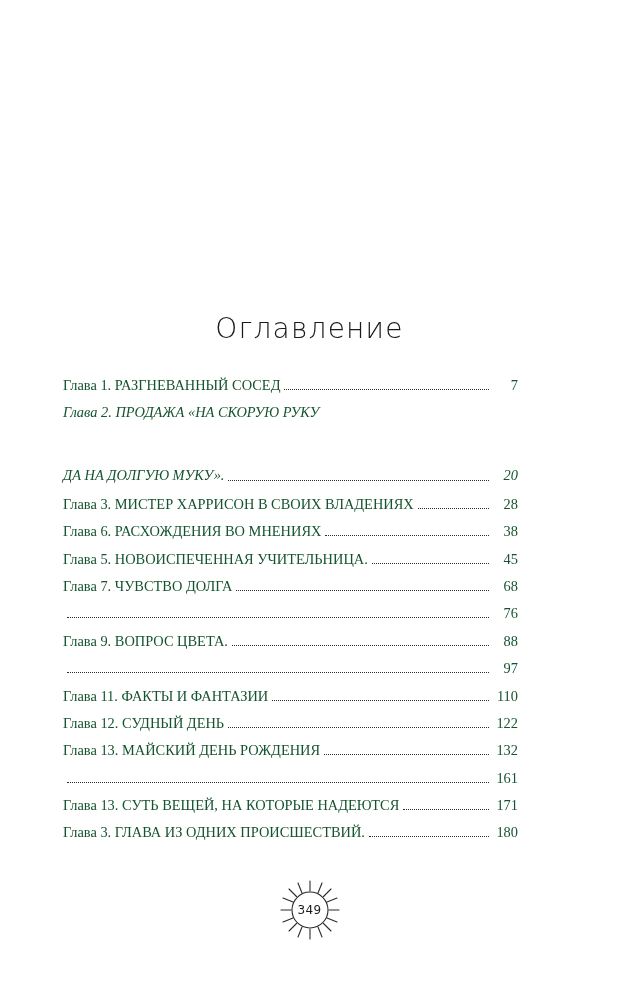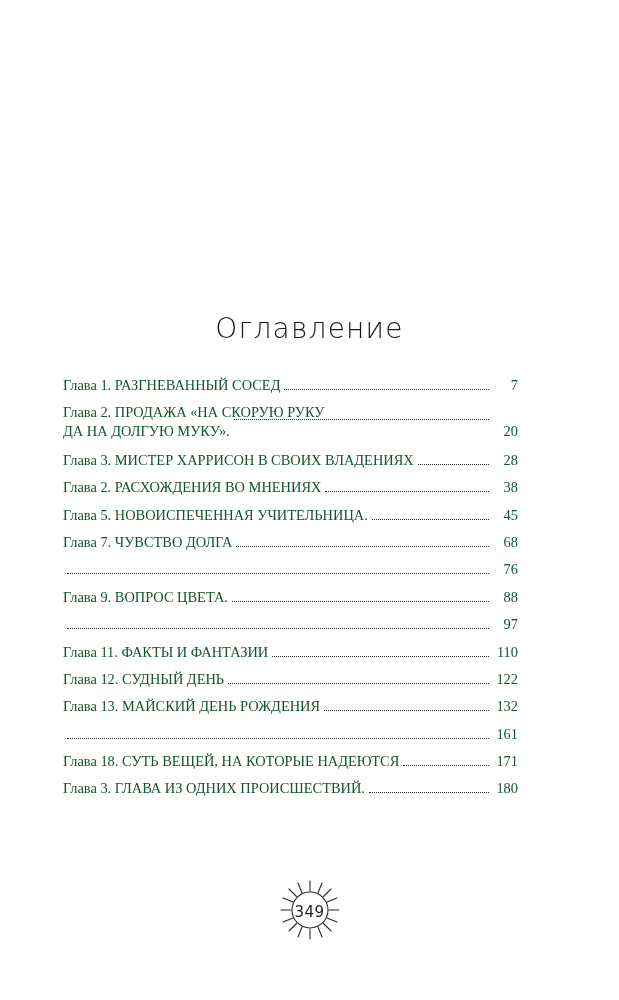--- a/index.html
+++ b/index.html
@@ -65,32 +65,34 @@
   .toc-entry .page-num {
     white-space: nowrap;
     font-size: 14.4px;
     text-align: right;
     min-width: 26px;
   }
   
   .toc-entry.two-line {
     display: block;
     margin-bottom: 9.4px;
+    font-style: italic;
   }
   .toc-entry.two-line .line1 {
     display: block;
     font-size: 14.4px;
     line-height: 19px;
     white-space: nowrap;
   }
   .toc-entry.two-line .line2 {
     display: flex;
-    align-items: flex-start;
+    align-items: flex-end;
     font-size: 14.4px;
     line-height: 19px;
+    margin-top: 44px;
   }
   .toc-entry.two-line .line2 .label {
     white-space: nowrap;
   }
   .footer {
     position: absolute;
     left: 0;
     top: 872px;
     width: 619px;
     height: 80px;
@@ -102,21 +104,21 @@
     transform: translateX(-50%);
     width: 86px;
     height: 80px;
   }
   .page-number {
     position: absolute;
     left: 50%;
     top: 31px;
     transform: translateX(-50%);
     font-family: "DejaVu Sans", sans-serif;
-    font-size: 15px;
+    font-size: 12px;
     color: #1d1d1d;
     letter-spacing: 0.4px;
   }
 </style>
 </head>
 <body>
 
 <div class="page">
 
   <div class="toc-title">Оглавление</div>
@@ -134,21 +136,21 @@
           <span class="leader"></span>
           <span class="page-num">20</span>
         </span>
       </div>
       <div class="toc-entry">
         <span class="label">Глава 3. МИСТЕР ХАРРИСОН В СВОИХ ВЛАДЕНИЯХ</span>
         <span class="leader"></span>
         <span class="page-num">28</span>
       </div>
       <div class="toc-entry">
-        <span class="label">Глава 2. РАСХОЖДЕНИЯ ВО МНЕНИЯХ</span>
+        <span class="label">Глава 6. РАСХОЖДЕНИЯ ВО МНЕНИЯХ</span>
         <span class="leader"></span>
         <span class="page-num">38</span>
       </div>
       <div class="toc-entry">
         <span class="label">Глава 5. НОВОИСПЕЧЕННАЯ УЧИТЕЛЬНИЦА.</span>
         <span class="leader"></span>
         <span class="page-num">45</span>
       </div>
       <div class="toc-entry">
         <span class="label">Глава 7. ЧУВСТВО ДОЛГА</span>
@@ -181,21 +183,21 @@
       <div class="toc-entry">
         <span class="label">Глава 13. МАЙСКИЙ ДЕНЬ РОЖДЕНИЯ</span>
         <span class="leader"></span>
         <span class="page-num">132</span>
       </div>
       <div class="toc-entry">
         <span class="leader"></span>
         <span class="page-num">161</span>
       </div>
       <div class="toc-entry">
-        <span class="label">Глава 18. СУТЬ ВЕЩЕЙ, НА КОТОРЫЕ НАДЕЮТСЯ</span>
+        <span class="label">Глава 13. СУТЬ ВЕЩЕЙ, НА КОТОРЫЕ НАДЕЮТСЯ</span>
         <span class="leader"></span>
         <span class="page-num">171</span>
       </div>
       <div class="toc-entry">
         <span class="label">Глава 3. ГЛАВА ИЗ ОДНИХ ПРОИСШЕСТВИЙ.</span>
         <span class="leader"></span>
         <span class="page-num">180</span>
       </div>
     </div>
 

